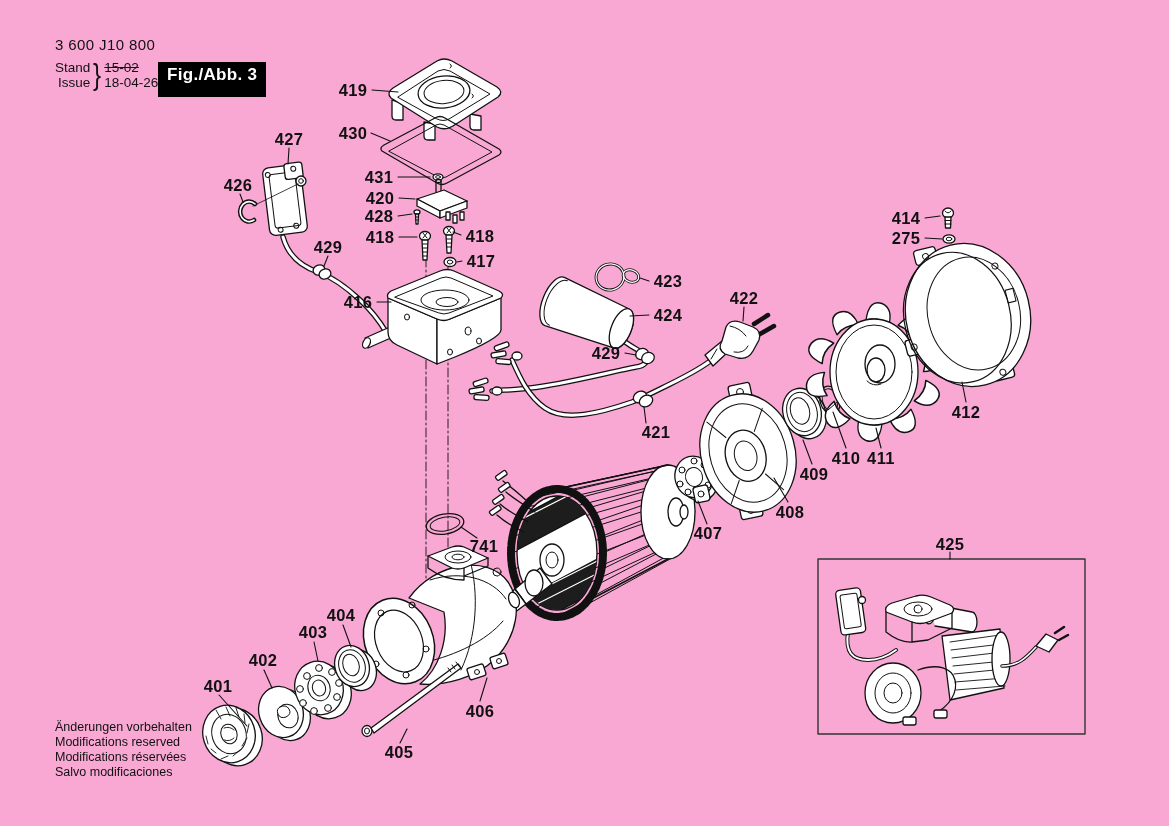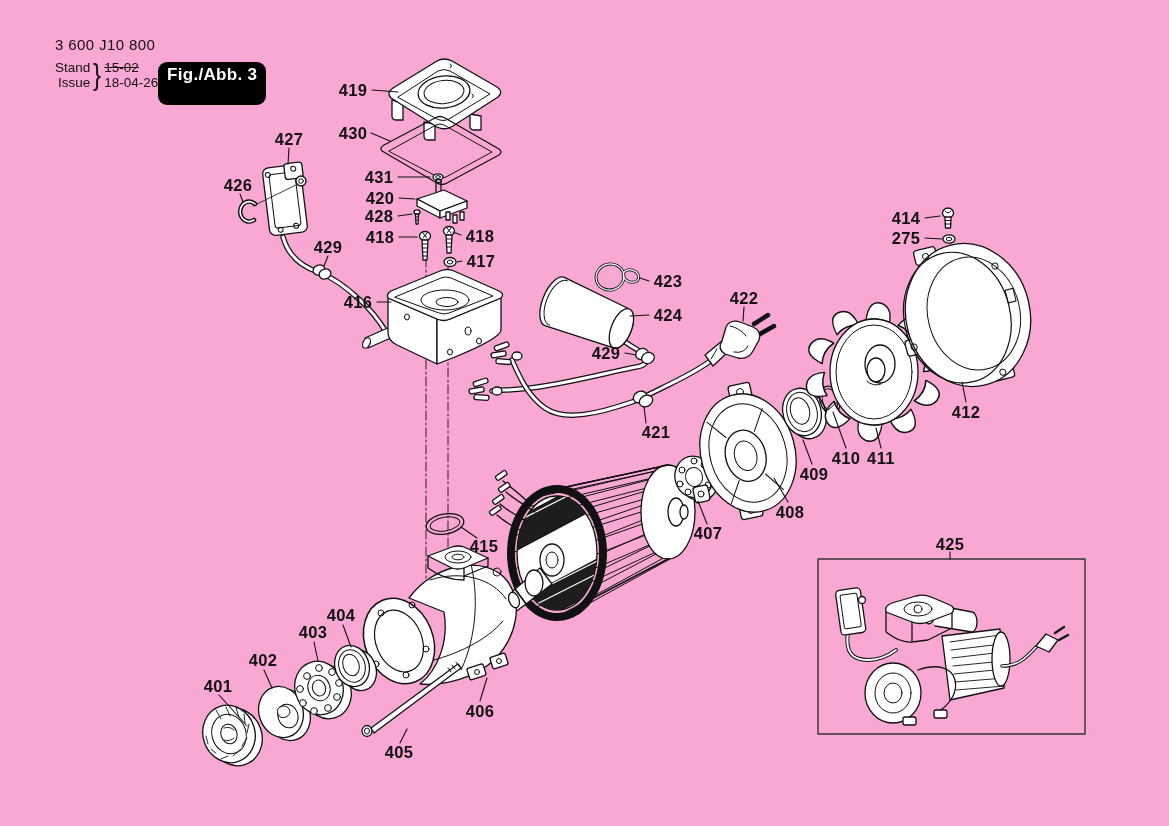--- a/index.html
+++ b/index.html
@@ -7,21 +7,21 @@
          font-family:"Liberation Sans",sans-serif;color:#111;}
   .stage svg{position:absolute;left:0;top:0;}
   
   .type-number{position:absolute;left:55px;top:36px;font-size:15px;letter-spacing:.4px;}
   .rev-block{position:absolute;left:55px;top:58px;display:flex;align-items:center;font-size:13.5px;}
   .rev-labels{display:flex;flex-direction:column;line-height:15px;text-align:right;}
   .rev-brace{font-size:30px;font-weight:400;margin:0 2px 0 2px;transform:scaleX(.8);}
   .rev-values{display:flex;flex-direction:column;line-height:15px;}
   .struck{text-decoration:line-through;}
   .fig-badge{position:absolute;left:158px;top:62px;background:#000;color:#fff;
-             font-size:17px;font-weight:bold;padding:3px 9px 20px 9px;letter-spacing:.3px;border-radius:9px;}
+             font-size:17px;font-weight:bold;padding:3px 9px 12px 9px;letter-spacing:.3px;}
   
   .plabel{position:absolute;transform:translate(-50%,-50%);font-weight:bold;font-size:16.5px;
           letter-spacing:.4px;white-space:nowrap;text-align:right;}
   
   .footer{position:absolute;left:55px;top:720px;font-size:12.5px;line-height:15px;}
 </style>
 </head>
 <body>
 
 <div class="stage">
@@ -495,23 +495,29 @@
 <div class="plabel" style="left:744px;top:298px">422</div>
 <div class="plabel" style="left:656px;top:432px">421</div>
 <div class="plabel" style="left:906px;top:218px">414</div>
 <div class="plabel" style="left:906px;top:238px">275</div>
 <div class="plabel" style="left:966px;top:412px">412</div>
 <div class="plabel" style="left:881px;top:458px">411</div>
 <div class="plabel" style="left:846px;top:458px">410</div>
 <div class="plabel" style="left:814px;top:474px">409</div>
 <div class="plabel" style="left:790px;top:512px">408</div>
 <div class="plabel" style="left:708px;top:533px">407</div>
-<div class="plabel" style="left:484px;top:546px">415</div>
+<div class="plabel" style="left:484px;top:546px">741</div>
 <div class="plabel" style="left:480px;top:711px">406</div>
 <div class="plabel" style="left:399px;top:752px">405</div>
 <div class="plabel" style="left:341px;top:615px">404</div>
 <div class="plabel" style="left:313px;top:632px">403</div>
 <div class="plabel" style="left:263px;top:660px">402</div>
 <div class="plabel" style="left:218px;top:686px">401</div>
 <div class="plabel" style="left:950px;top:544px">425</div>
 
-
+<div class="footer">
+  <div>Änderungen vorbehalten</div>
+  <div>Modifications reserved</div>
+  <div>Modifications réservées</div>
+  <div>Salvo modificaciones</div>
 </div>
 
+</div>
+
 </body></html>

